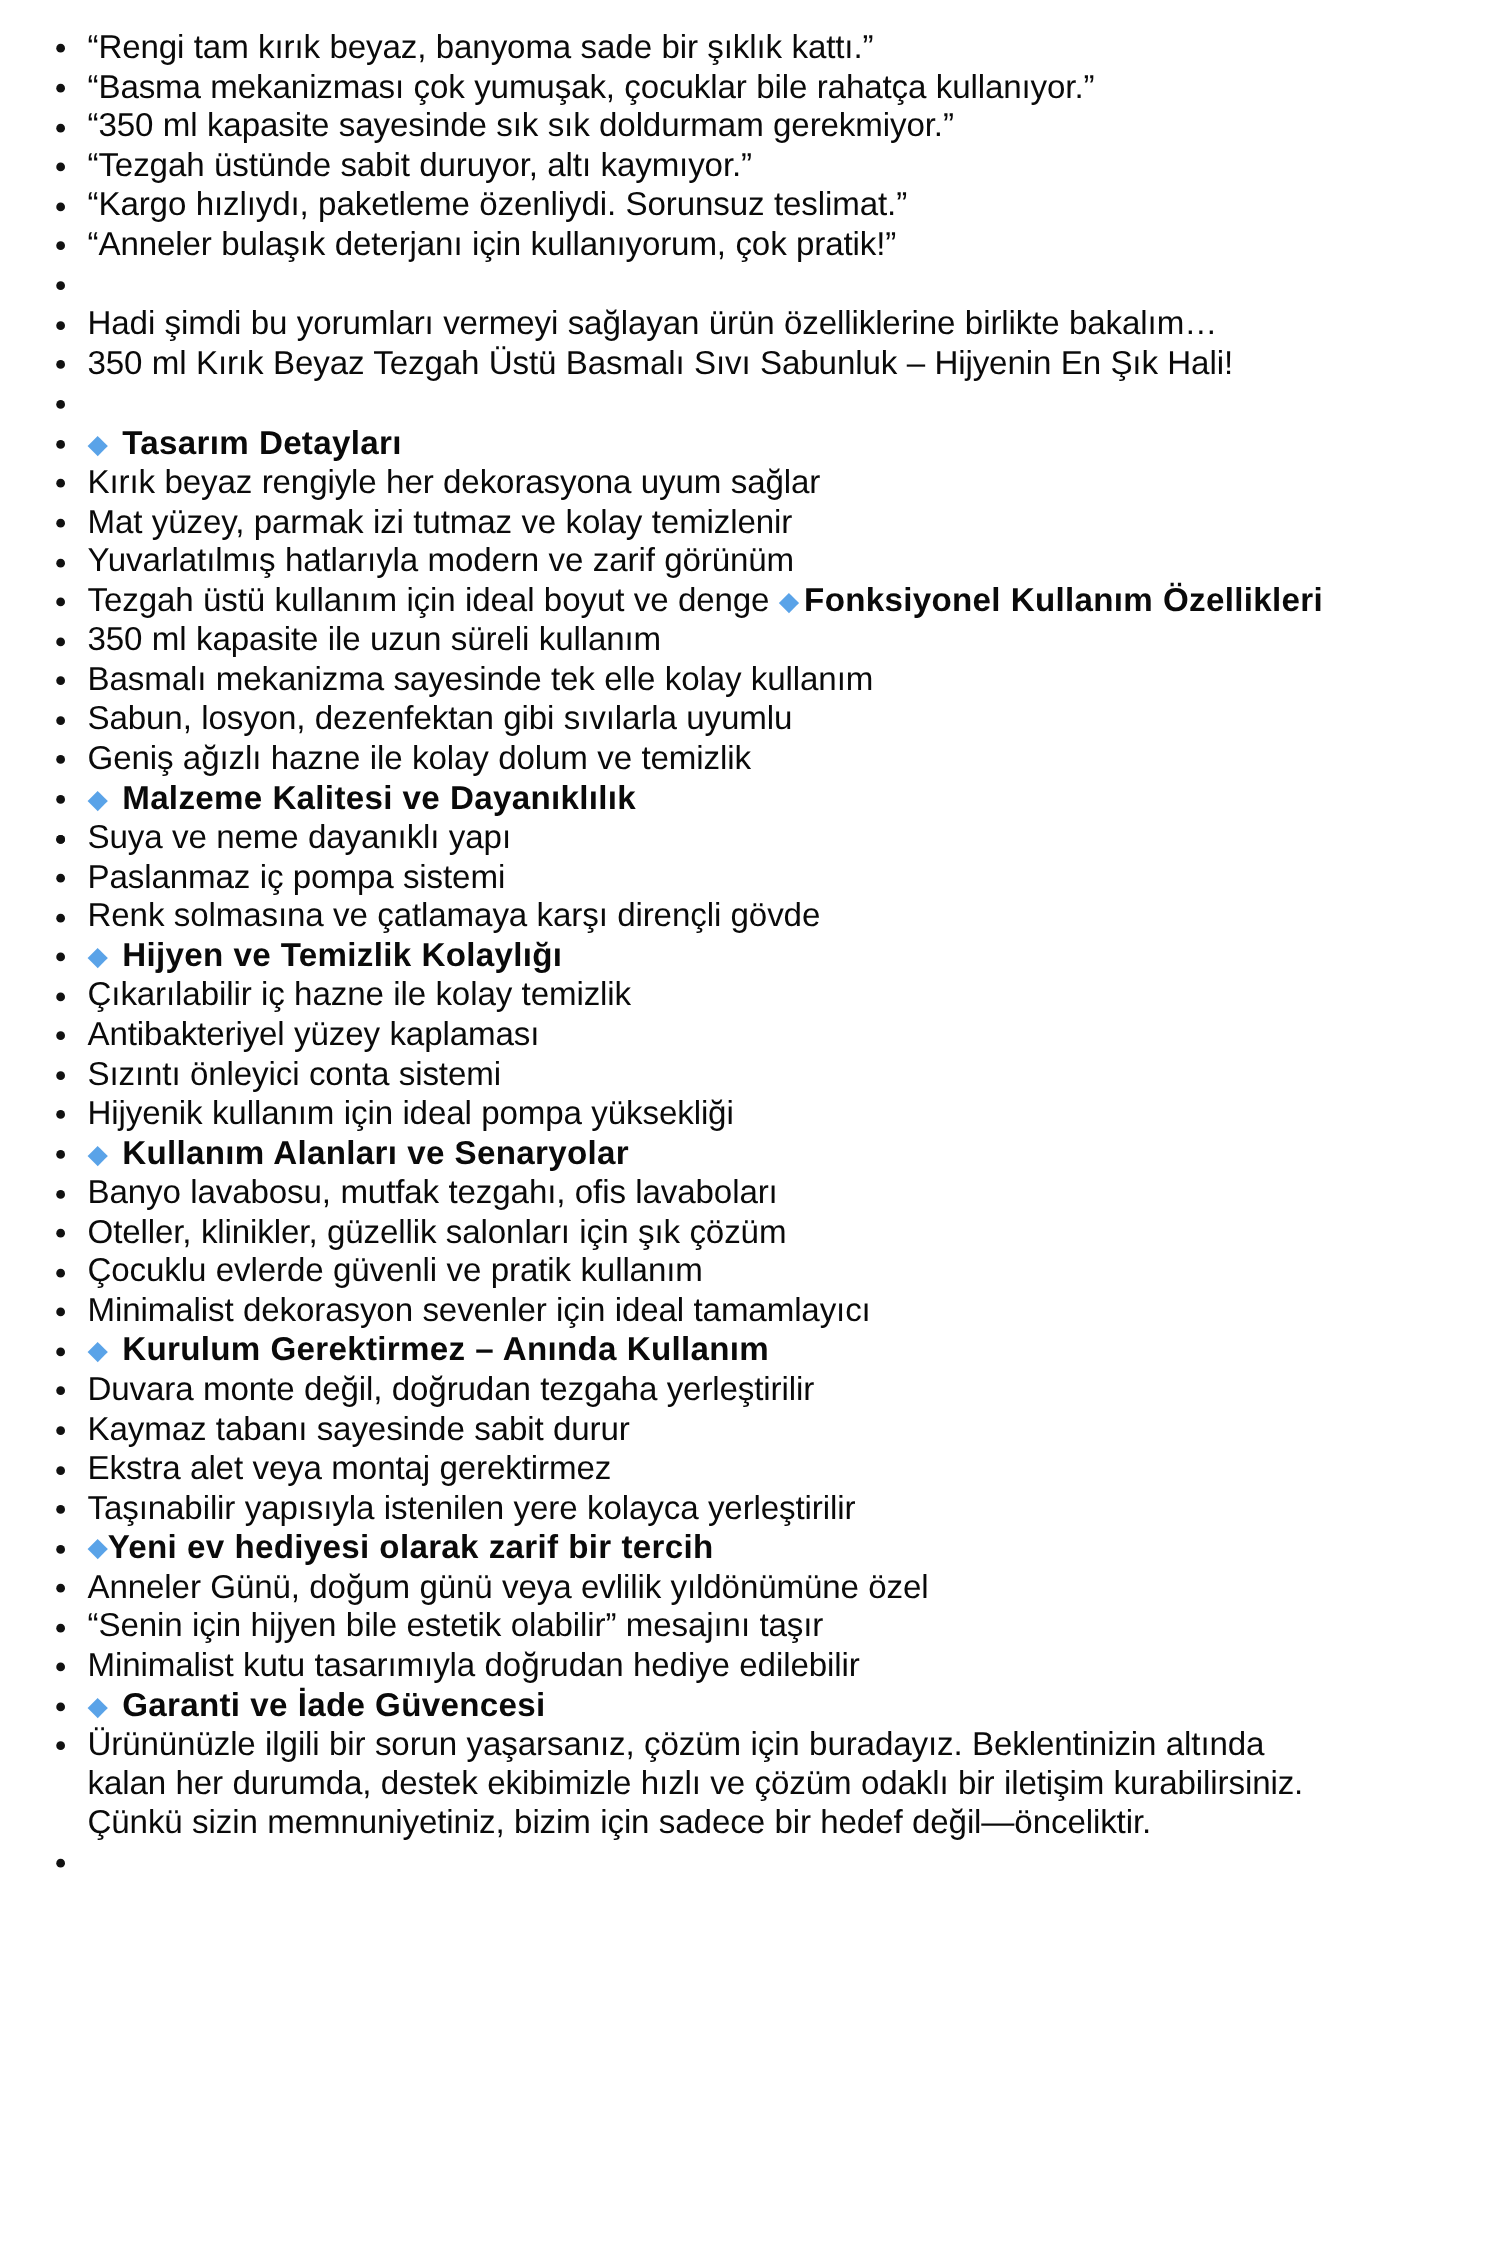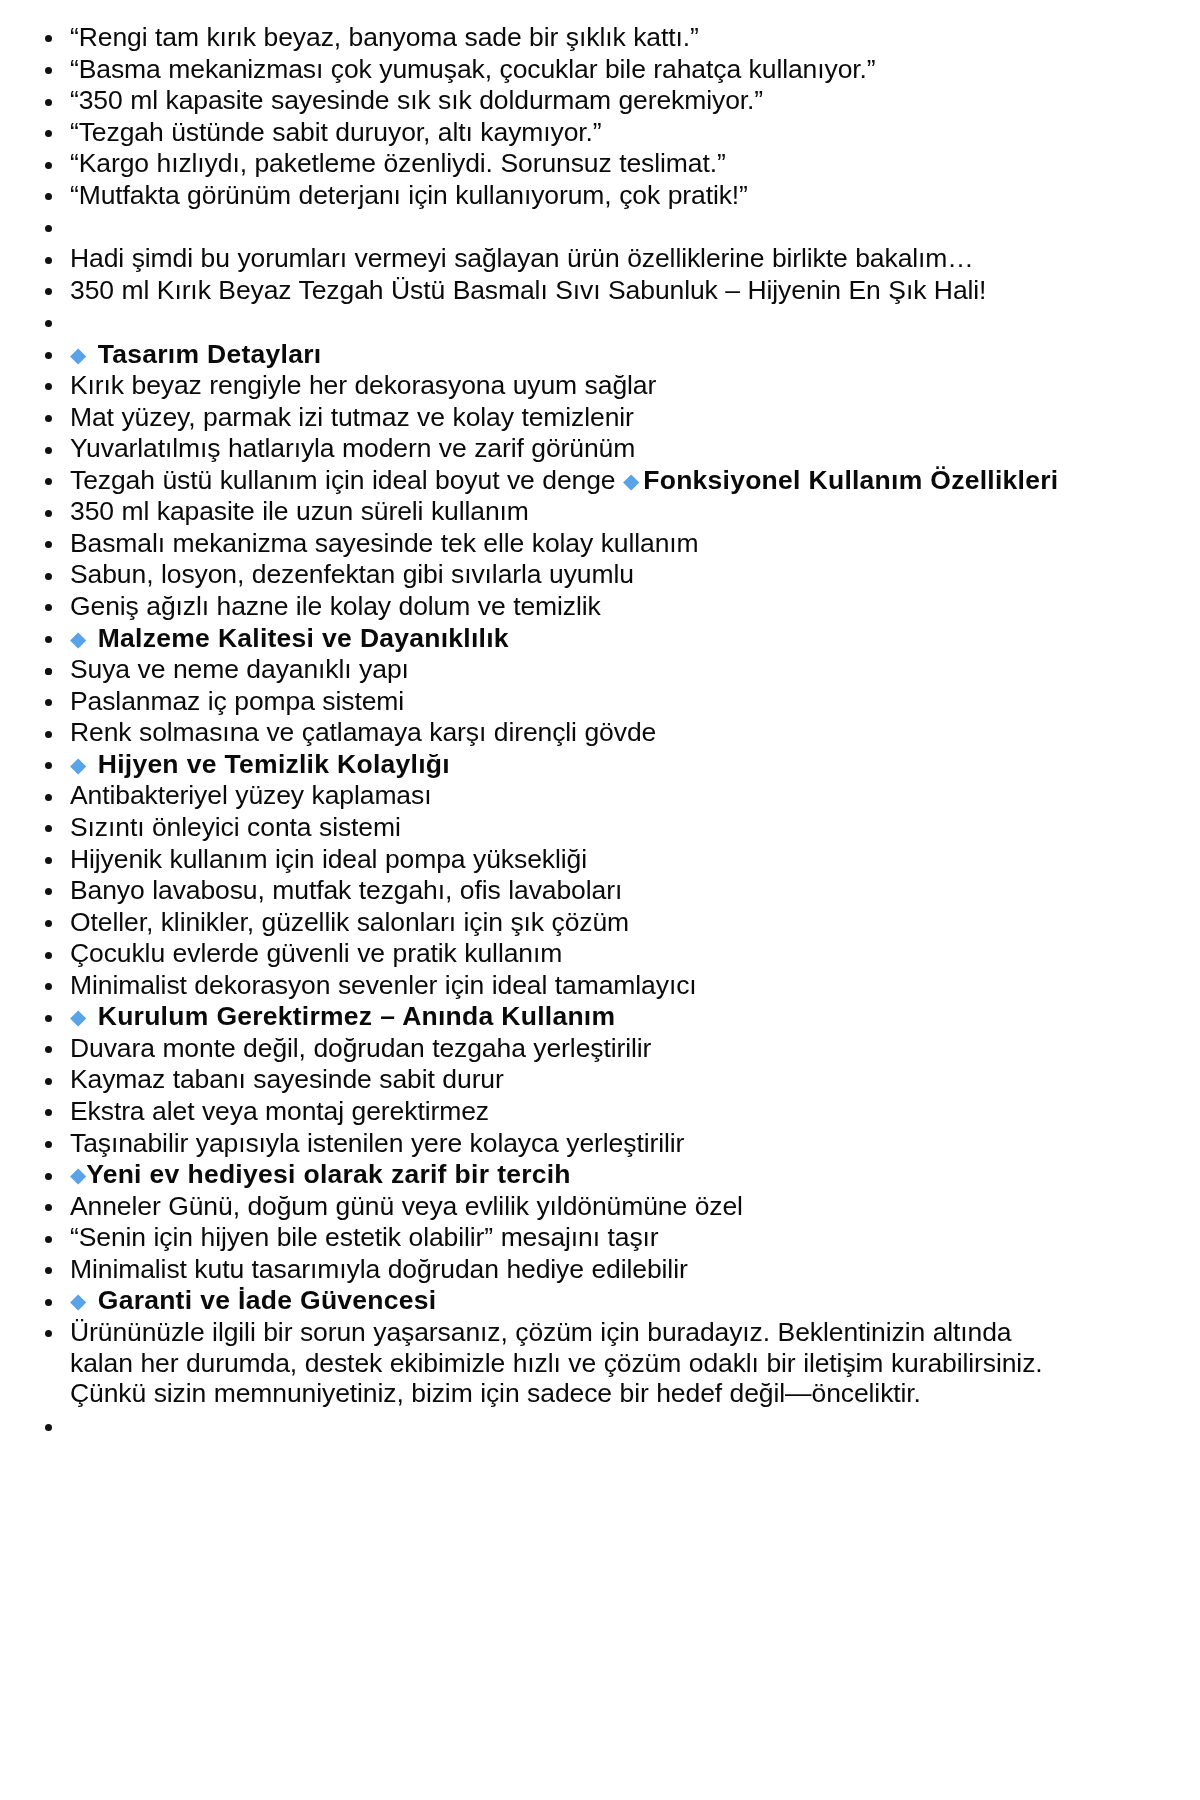--- a/index.html
+++ b/index.html
@@ -83,21 +83,21 @@
 </head>
 <body>
 
 <div id="doc">
   <ul class="bullets" id="bullet-list">
       <li class="bullet" id="bi-review-1"><span class="dot"></span><span class="txt">“Rengi tam kırık beyaz, banyoma sade bir şıklık kattı.”</span></li>
       <li class="bullet" id="bi-review-2"><span class="dot"></span><span class="txt">“Basma mekanizması çok yumuşak, çocuklar bile rahatça kullanıyor.”</span></li>
       <li class="bullet" id="bi-review-3"><span class="dot"></span><span class="txt">“350 ml kapasite sayesinde sık sık doldurmam gerekmiyor.”</span></li>
       <li class="bullet" id="bi-review-4"><span class="dot"></span><span class="txt">“Tezgah üstünde sabit duruyor, altı kaymıyor.”</span></li>
       <li class="bullet" id="bi-review-5"><span class="dot"></span><span class="txt">“Kargo hızlıydı, paketleme özenliydi. Sorunsuz teslimat.”</span></li>
-      <li class="bullet" id="bi-review-6"><span class="dot"></span><span class="txt">“Mutfakta görünüm deterjanı için kullanıyorum, çok pratik!”</span></li>
+      <li class="bullet" id="bi-review-6"><span class="dot"></span><span class="txt">“Anneler bulaşık deterjanı için kullanıyorum, çok pratik!”</span></li>
       <li class="bullet empty" id="bi-spacer-1">
         <span class="dot"></span>
       </li>
       <li class="bullet" id="bi-transition"><span class="dot"></span><span class="txt">Hadi şimdi bu yorumları vermeyi sağlayan ürün özelliklerine birlikte bakalım…</span></li>
       <li class="bullet" id="bi-title"><span class="dot"></span><span class="txt">350 ml Kırık Beyaz Tezgah Üstü Basmalı Sıvı Sabunluk – Hijyenin En Şık Hali!</span></li>
       <li class="bullet empty" id="bi-spacer-2">
         <span class="dot"></span>
       </li>
       <li class="bullet" id="bi-sec-design"><span class="dot"></span><span class="diamond spaced">◆</span> <span class="txt heading-text">Tasarım Detayları</span></li>
       <li class="bullet" id="bi-design-1"><span class="dot"></span><span class="txt">Kırık beyaz rengiyle her dekorasyona uyum sağlar</span></li>
@@ -107,23 +107,25 @@
       <li class="bullet" id="bi-function-1"><span class="dot"></span><span class="txt">350 ml kapasite ile uzun süreli kullanım</span></li>
       <li class="bullet" id="bi-function-2"><span class="dot"></span><span class="txt">Basmalı mekanizma sayesinde tek elle kolay kullanım</span></li>
       <li class="bullet" id="bi-function-3"><span class="dot"></span><span class="txt">Sabun, losyon, dezenfektan gibi sıvılarla uyumlu</span></li>
       <li class="bullet" id="bi-function-4"><span class="dot"></span><span class="txt">Geniş ağızlı hazne ile kolay dolum ve temizlik</span></li>
       <li class="bullet" id="bi-sec-material"><span class="dot"></span><span class="diamond spaced">◆</span> <span class="txt heading-text">Malzeme Kalitesi ve Dayanıklılık</span></li>
       <li class="bullet" id="bi-material-1"><span class="dot"></span></li>
       <li class="bullet" id="bi-material-2"><span class="dot"></span><span class="txt">Suya ve neme dayanıklı yapı</span></li>
       <li class="bullet" id="bi-material-3"><span class="dot"></span><span class="txt">Paslanmaz iç pompa sistemi</span></li>
       <li class="bullet" id="bi-material-4"><span class="dot"></span><span class="txt">Renk solmasına ve çatlamaya karşı dirençli gövde</span></li>
       <li class="bullet" id="bi-sec-hygiene"><span class="dot"></span><span class="diamond spaced">◆</span> <span class="txt heading-text">Hijyen ve Temizlik Kolaylığı</span></li>
+      <li class="bullet" id="bi-hygiene-1"><span class="dot"></span><span class="txt">Çıkarılabilir iç hazne ile kolay temizlik</span></li>
       <li class="bullet" id="bi-hygiene-2"><span class="dot"></span><span class="txt">Antibakteriyel yüzey kaplaması</span></li>
       <li class="bullet" id="bi-hygiene-3"><span class="dot"></span><span class="txt">Sızıntı önleyici conta sistemi</span></li>
       <li class="bullet" id="bi-hygiene-4"><span class="dot"></span><span class="txt">Hijyenik kullanım için ideal pompa yüksekliği</span></li>
+      <li class="bullet" id="bi-sec-usage"><span class="dot"></span><span class="diamond spaced">◆</span> <span class="txt heading-text">Kullanım Alanları ve Senaryolar</span></li>
       <li class="bullet" id="bi-usage-1"><span class="dot"></span><span class="txt">Banyo lavabosu, mutfak tezgahı, ofis lavaboları</span></li>
       <li class="bullet" id="bi-usage-2"><span class="dot"></span><span class="txt">Oteller, klinikler, güzellik salonları için şık çözüm</span></li>
       <li class="bullet" id="bi-usage-3"><span class="dot"></span><span class="txt">Çocuklu evlerde güvenli ve pratik kullanım</span></li>
       <li class="bullet" id="bi-usage-4"><span class="dot"></span><span class="txt">Minimalist dekorasyon sevenler için ideal tamamlayıcı</span></li>
       <li class="bullet" id="bi-sec-setup"><span class="dot"></span><span class="diamond spaced">◆</span> <span class="txt heading-text">Kurulum Gerektirmez – Anında Kullanım</span></li>
       <li class="bullet" id="bi-setup-1"><span class="dot"></span><span class="txt">Duvara monte değil, doğrudan tezgaha yerleştirilir</span></li>
       <li class="bullet" id="bi-setup-2"><span class="dot"></span><span class="txt">Kaymaz tabanı sayesinde sabit durur</span></li>
       <li class="bullet" id="bi-setup-3"><span class="dot"></span><span class="txt">Ekstra alet veya montaj gerektirmez</span></li>
       <li class="bullet" id="bi-setup-4"><span class="dot"></span><span class="txt">Taşınabilir yapısıyla istenilen yere kolayca yerleştirilir</span></li>
       <li class="bullet" id="bi-sec-gift"><span class="dot"></span><span class="diamond tight">◆</span><span class="txt heading-text">Yeni ev hediyesi olarak zarif bir tercih</span></li>

